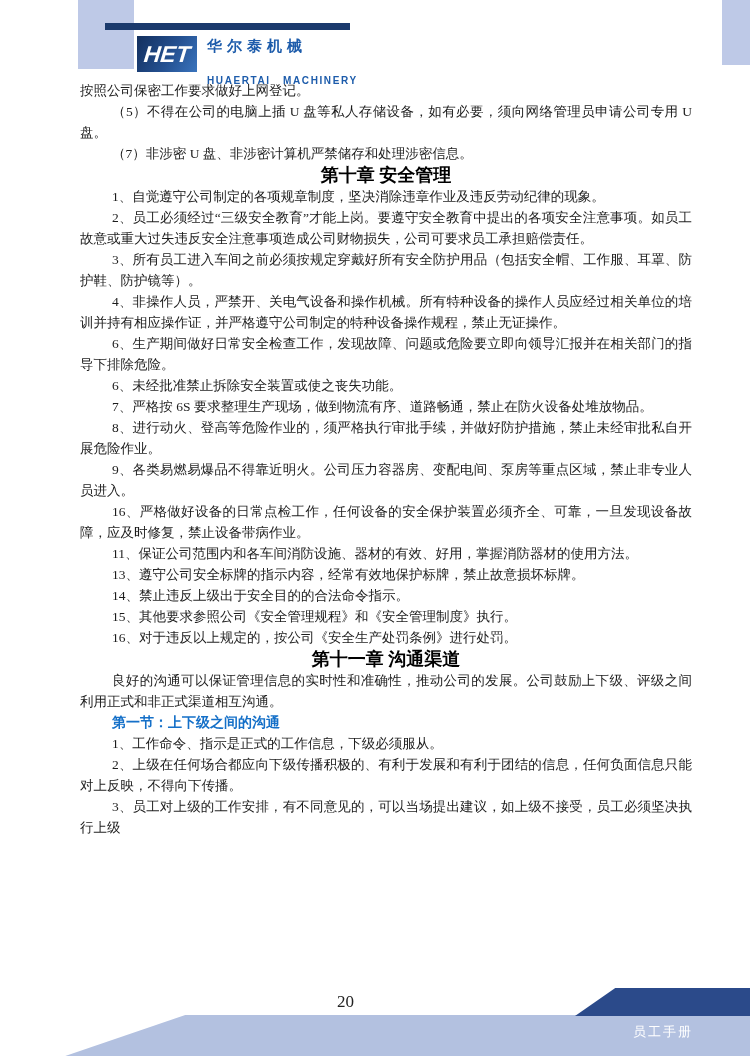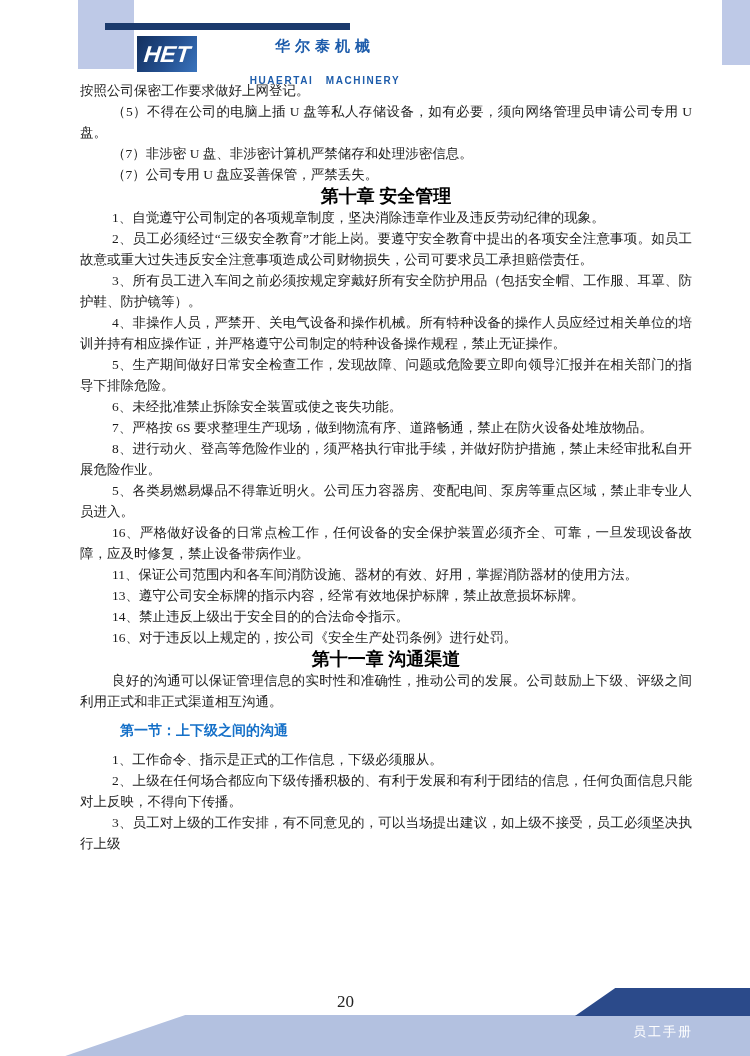--- a/index.html
+++ b/index.html
@@ -17,21 +17,21 @@
   .logo-box{
     position:absolute;left:137px;top:36px;width:60px;height:36px;
     background:linear-gradient(120deg,#132f5e 0%,#245090 55%,#3a74bd 100%);
     display:flex;align-items:center;justify-content:center;
   }
   .logo-box span{
     color:#ffffff;font-family:"Liberation Sans",sans-serif;
     font-weight:bold;font-style:italic;font-size:23px;letter-spacing:0px;
     transform:skewX(-6deg);
   }
-  .brand{position:absolute;left:215px;top:37px;width:220px;text-align:center;}
+  .brand{position:absolute;left:207px;top:37px;width:220px;}
   .brand-cn{
     font-family:"Liberation Sans","DejaVu Sans",sans-serif;font-weight:bold;
     color:#1d5cab;font-size:15px;letter-spacing:5px;white-space:nowrap;
   }
   .brand-en{
     font-family:"Liberation Sans","DejaVu Sans",sans-serif;font-weight:bold;
     color:#1d5cab;font-size:10px;letter-spacing:1.6px;word-spacing:8px;margin-top:19px;white-space:nowrap;
   }
 
   
@@ -42,21 +42,21 @@
   .content p{margin:0;padding:0;}
   .indent{text-indent:32px;}
   h1.chapter{
     margin:0;text-align:center;color:#000000;
     font-size:18px;line-height:22px;font-weight:bold;
     font-family:"Liberation Serif","DejaVu Serif",serif;
   }
   .chapter-10{margin-top:38px;margin-bottom:26px;}
   .chapter-11{margin-top:24px;margin-bottom:26px;}
   h2.section{
-    margin:8px;color:#1570c8;font-size:14px;line-height:21px;font-weight:bold;
+    margin:0;color:#1570c8;font-size:14px;line-height:21px;font-weight:bold;
     font-family:"Liberation Sans","DejaVu Sans",sans-serif;
     text-indent:32px;text-align:left;
   }
 
   
   .page-number{
     position:absolute;left:0;top:992px;width:691px;text-align:center;
     font-size:17px;color:#222;font-family:"Liberation Serif","DejaVu Serif",serif;
   }
   .footer-band{
@@ -86,37 +86,37 @@
   </div>
   <div class="brand">
     <div class="brand-cn">华尔泰机械</div>
     <div class="brand-en">HUAERTAI MACHINERY</div>
   </div>
 
   <div class="content">
     <p>按照公司保密工作要求做好上网登记。</p>
     <p class="indent">（5）不得在公司的电脑上插 U 盘等私人存储设备，如有必要，须向网络管理员申请公司专用 U 盘。</p>
     <p class="indent">（7）非涉密 U 盘、非涉密计算机严禁储存和处理涉密信息。</p>
-    <p class="indent">（7）公司专用 U 盘应妥善保管，严禁丢失。</p>
 
     <h1 class="chapter chapter-10">第十章 安全管理</h1>
 
     <p class="indent">1、自觉遵守公司制定的各项规章制度，坚决消除违章作业及违反劳动纪律的现象。</p>
     <p class="indent">2、员工必须经过“三级安全教育”才能上岗。要遵守安全教育中提出的各项安全注意事项。如员工故意或重大过失违反安全注意事项造成公司财物损失，公司可要求员工承担赔偿责任。</p>
     <p class="indent">3、所有员工进入车间之前必须按规定穿戴好所有安全防护用品（包括安全帽、工作服、耳罩、防护鞋、防护镜等）。</p>
     <p class="indent">4、非操作人员，严禁开、关电气设备和操作机械。所有特种设备的操作人员应经过相关单位的培训并持有相应操作证，并严格遵守公司制定的特种设备操作规程，禁止无证操作。</p>
-    <p class="indent">5、生产期间做好日常安全检查工作，发现故障、问题或危险要立即向领导汇报并在相关部门的指导下排除危险。</p>
+    <p class="indent">6、生产期间做好日常安全检查工作，发现故障、问题或危险要立即向领导汇报并在相关部门的指导下排除危险。</p>
     <p class="indent">6、未经批准禁止拆除安全装置或使之丧失功能。</p>
     <p class="indent">7、严格按 6S 要求整理生产现场，做到物流有序、道路畅通，禁止在防火设备处堆放物品。</p>
     <p class="indent">8、进行动火、登高等危险作业的，须严格执行审批手续，并做好防护措施，禁止未经审批私自开展危险作业。</p>
-    <p class="indent">5、各类易燃易爆品不得靠近明火。公司压力容器房、变配电间、泵房等重点区域，禁止非专业人员进入。</p>
+    <p class="indent">9、各类易燃易爆品不得靠近明火。公司压力容器房、变配电间、泵房等重点区域，禁止非专业人员进入。</p>
     <p class="indent">16、严格做好设备的日常点检工作，任何设备的安全保护装置必须齐全、可靠，一旦发现设备故障，应及时修复，禁止设备带病作业。</p>
     <p class="indent">11、保证公司范围内和各车间消防设施、器材的有效、好用，掌握消防器材的使用方法。</p>
     <p class="indent">13、遵守公司安全标牌的指示内容，经常有效地保护标牌，禁止故意损坏标牌。</p>
     <p class="indent">14、禁止违反上级出于安全目的的合法命令指示。</p>
+    <p class="indent">15、其他要求参照公司《安全管理规程》和《安全管理制度》执行。</p>
     <p class="indent">16、对于违反以上规定的，按公司《安全生产处罚条例》进行处罚。</p>
 
     <h1 class="chapter chapter-11">第十一章 沟通渠道</h1>
 
     <p class="indent">良好的沟通可以保证管理信息的实时性和准确性，推动公司的发展。公司鼓励上下级、评级之间利用正式和非正式渠道相互沟通。</p>
     <h2 class="section">第一节：上下级之间的沟通</h2>
     <p class="indent">1、工作命令、指示是正式的工作信息，下级必须服从。</p>
     <p class="indent">2、上级在任何场合都应向下级传播积极的、有利于发展和有利于团结的信息，任何负面信息只能对上反映，不得向下传播。</p>
     <p class="indent">3、员工对上级的工作安排，有不同意见的，可以当场提出建议，如上级不接受，员工必须坚决执行上级</p>
   </div>

